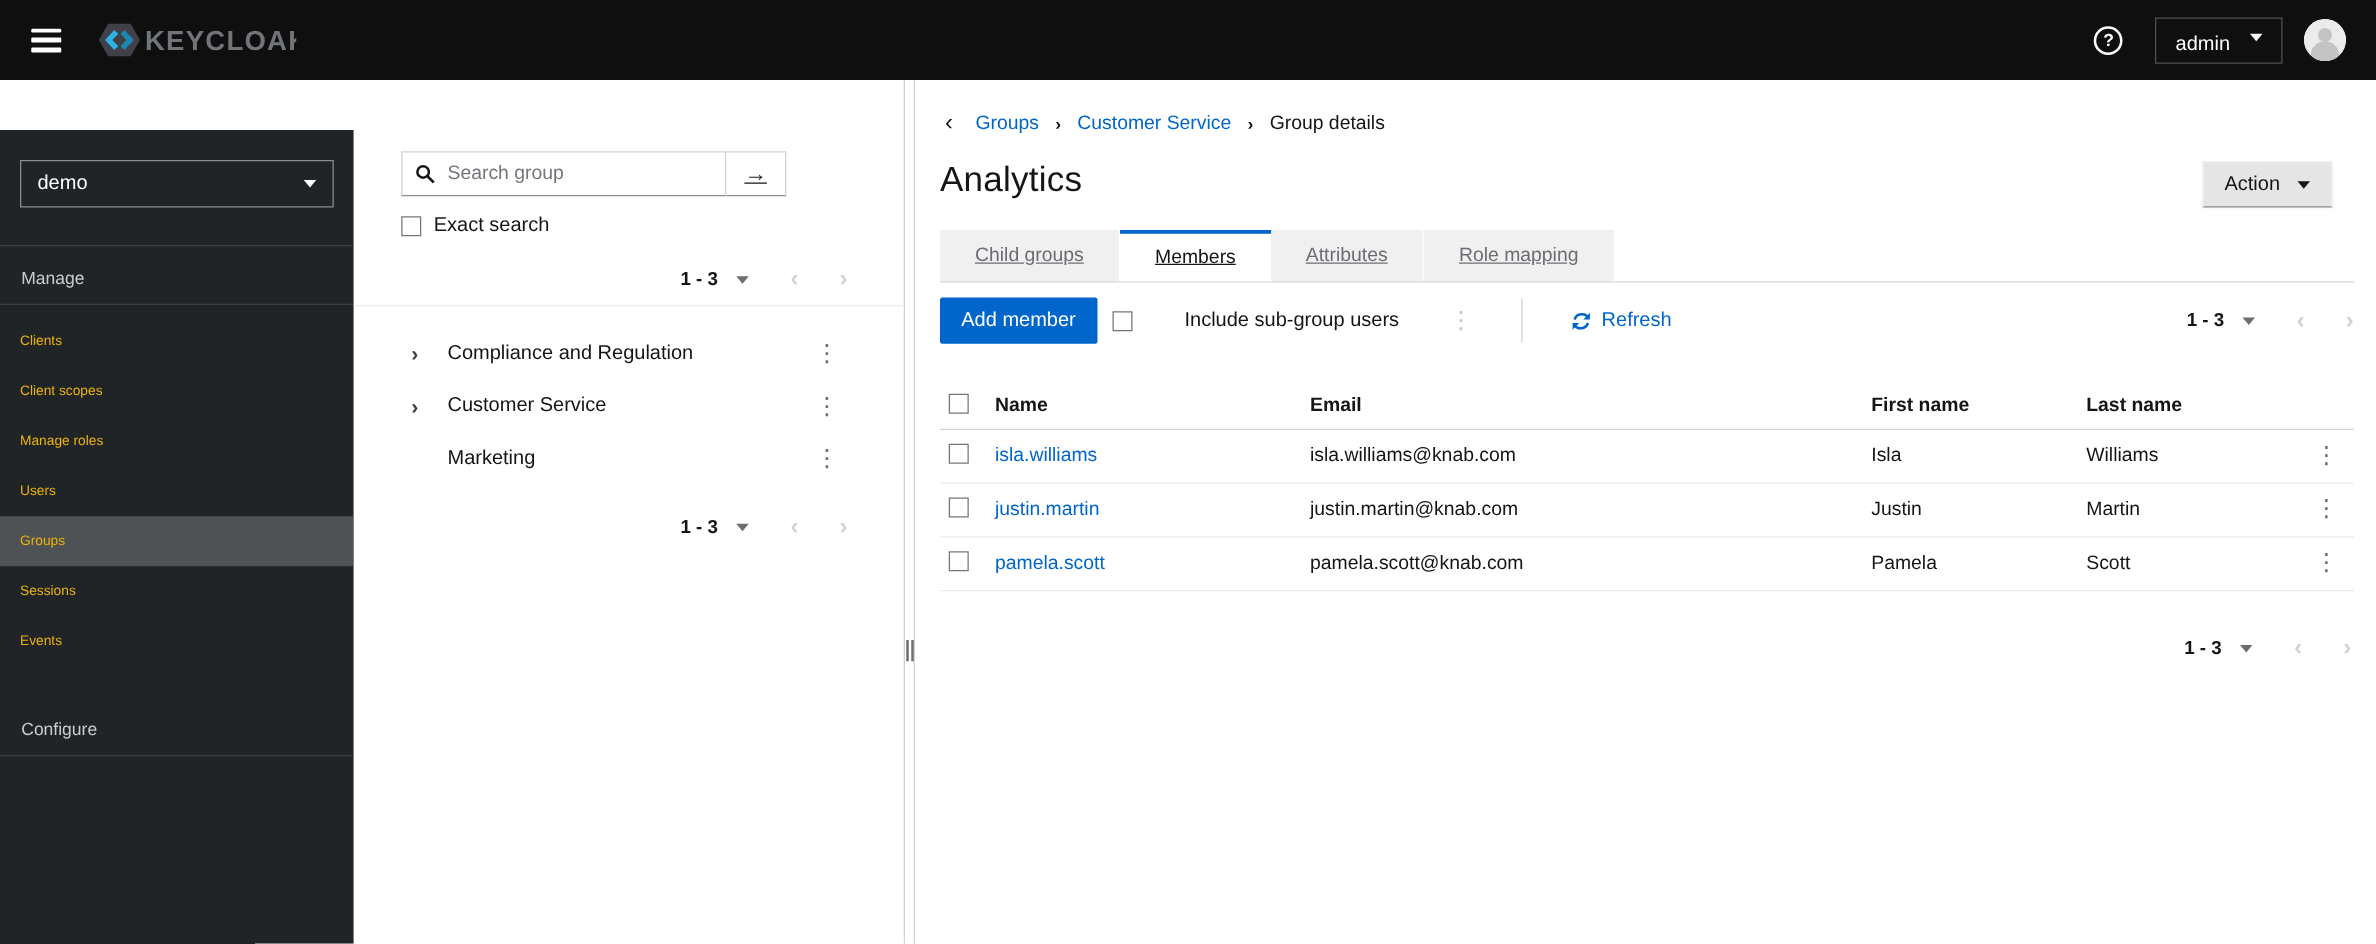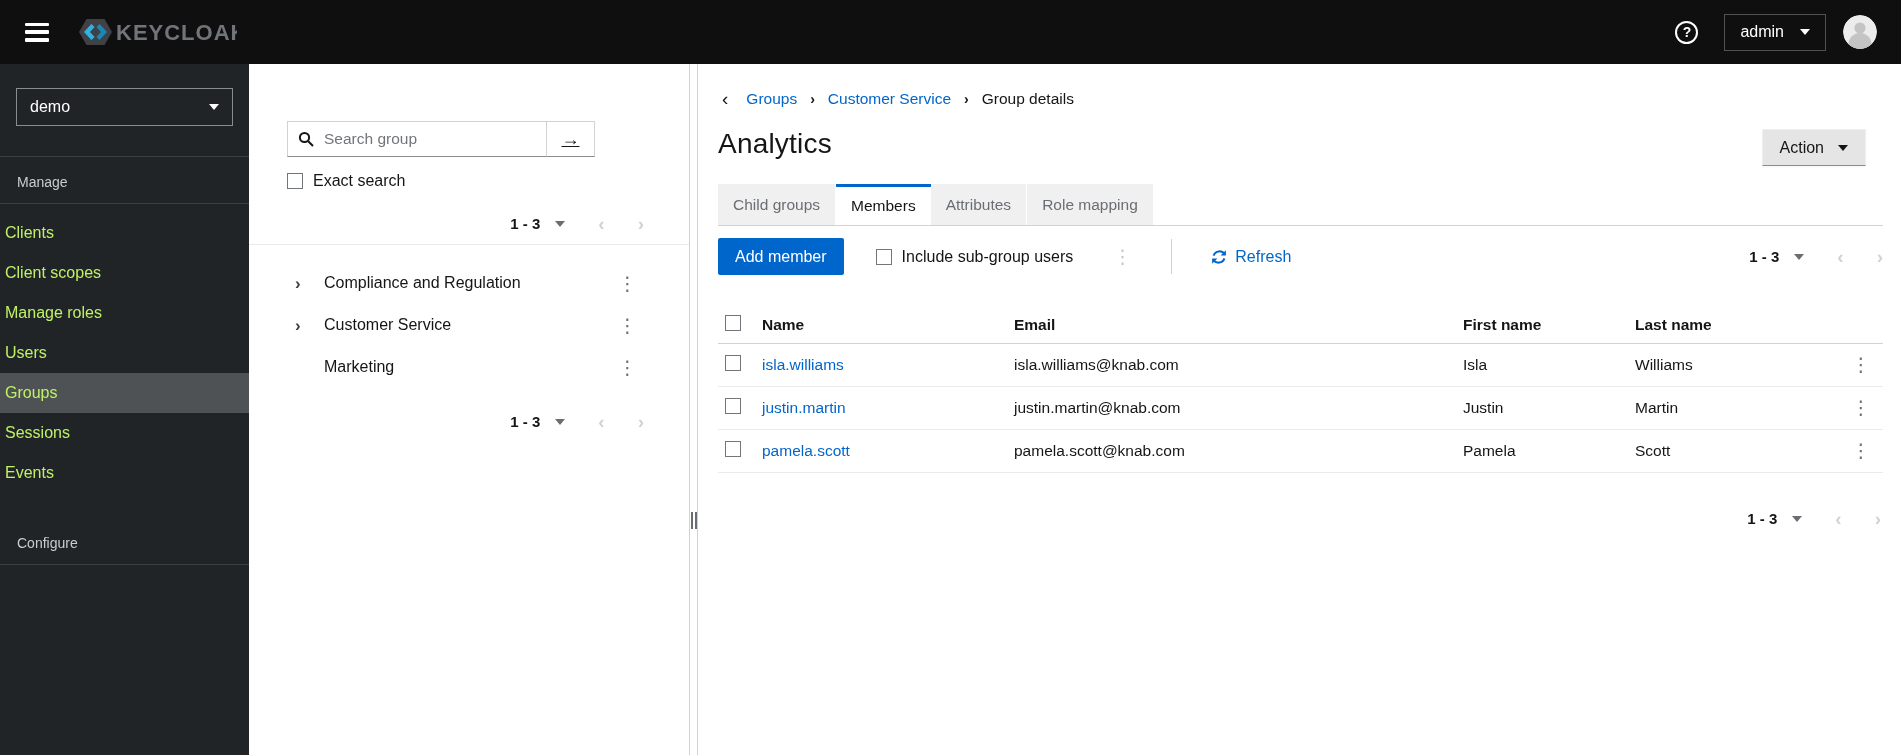--- a/index.html
+++ b/index.html
@@ -9,43 +9,43 @@
 
   
   .topbar { height:64px; background:#0f0f0f; display:flex; align-items:center; flex:0 0 auto; }
   .hamburger { margin-left:25px; width:24px; height:19px; display:flex; flex-direction:column;
     justify-content:space-between; cursor:pointer; }
   .hamburger span { display:block; height:3.5px; background:#fff; border-radius:1px; }
   .brand { margin-left:22px; display:flex; align-items:center; }
   .topbar-right { margin-left:auto; display:flex; align-items:center; }
   .help-icon { width:23px; height:23px; border:2px solid #fff; border-radius:50%; color:#fff;
     font-size:14px; font-weight:bold; display:flex; align-items:center; justify-content:center; margin-right:26px; }
-  .user-dropdown { border:1px solid #4f5255; height:37px; padding:0 15px; display:flex;
-    align-items:center; color:#fff; font-size:16px; margin-right:17px; cursor:pointer; }
+  .user-dropdown { border:1px solid #4f5255; height:37px; padding:12px 15px; display:flex;
+    align-items:flex-start; color:#fff; font-size:16px; margin-right:17px; cursor:pointer; }
   .user-dropdown .caret { margin-left:16px; }
   .avatar { width:34px; height:34px; border-radius:50%; overflow:hidden; margin-right:24px; cursor:pointer; }
 
   .caret { width:0; height:0; border-left:5px solid transparent; border-right:5px solid transparent;
     border-top:6px solid #fff; display:inline-block; }
   .caret.dark { border-top-color:#151515; }
   .caret.gray { border-top-color:#6a6e73; }
 
   .body-row { flex:1; display:flex; min-height:0; }
 
   
-  .sidebar { width:249px; background:#212427; flex:0 0 auto; }
+  .sidebar { width:283px; background:#212427; flex:0 0 auto;margin-top:40px; }
   .realm-select { margin:24px 16px 0; height:38px; border:1px solid #8a8d90; display:flex;
     align-items:center; justify-content:space-between; padding:0 13px; color:#fff; font-size:16px; cursor:pointer; }
   .side-divider { border-top:1px solid #3c3f42; margin-top:30px; }
   .section-label { color:#c9ccd1; font-size:14px; padding:17px 17px 13px; }
   .section-label.second { padding-top:42px; }
   .side-divider2 { border-top:1px solid #3c3f42; }
   .nav-list { list-style:none; padding-top:9px; }
-  .nav-item { height:40px; display:flex; align-items:center; padding-left:5px; color:#bef264;
-    font-size:16px; cursor:pointer; }
+  .nav-item { height:40px; display:flex; align-items:center; padding-left:16px; color:#eab308;
+    font-size:11px; cursor:pointer; }
   .nav-item.active { background:#4f5255; }
 
   
   .drawer { width:441px; background:#fff; border-right:1px solid #d2d2d2; flex:0 0 auto; }
   .search-row { margin:57px 38px 0; display:flex; height:36px;text-decoration:underline; }
   .search-box { position:relative; width:260px; height:36px; }
   .search-box input { width:100%; height:100%; border:1px solid #d2d2d2; border-bottom-color:#8a8d90;
     padding:0 8px 0 36px; font-size:15.5px; font-family:inherit; color:#151515; outline:none; }
   .search-box input::placeholder { color:#72767b; }
   .search-glyph { position:absolute; left:11px; top:10px; }
@@ -86,29 +86,29 @@
 
   .title-row { display:flex; justify-content:space-between; align-items:flex-start;
     margin-top:20px; padding-right:17px; }
   .page-title { font-size:28px; font-weight:400; color:#151515; letter-spacing:.2px; }
   .action-btn { margin-top:1px; height:37px; background:#e5e5e5; border:1px solid #f0f0f0;
     border-bottom:1px solid #8a8d90; padding:0 17px; display:flex; align-items:center;
     font-size:16px; color:#151515; cursor:pointer; box-shadow:0 1px 2px rgba(0,0,0,.04); }
   .action-btn .caret { margin-left:14px; }
 
   .tabs { display:flex; border-bottom:1px solid #d2d2d2; margin-top:18px; }
-  .tab { height:41px; padding:0 15px; display:flex; align-items:center; font-size:15.5px;
-    background:#f0f0f0; color:#6a6e73; border-right:1px solid #fff; cursor:pointer; }
+  .tab { height:41px; padding:0 28px; display:flex; align-items:center; font-size:15.5px;
+    background:#f0f0f0; color:#6a6e73; border-right:1px solid #fff; cursor:pointer;text-decoration:underline; }
   .tab.active { background:#fff; color:#151515; font-weight:500; border-top:3px solid #0066cc;
     border-right:none; margin-bottom:-1px; border-bottom:1px solid #fff; padding-top:0; }
 
   .toolbar { display:flex; align-items:center; padding:12px 0 14px; }
   .btn-primary { height:37px; background:#0066cc; color:#fff; border:none; border-radius:2px;
     padding:0 17px; font-size:16px; font-family:inherit; cursor:pointer; }
-  .include-group { display:flex; align-items:center; margin-left:32px; }
+  .include-group { display:flex; align-items:center; margin-left:12px;gap:32px; }
   .include-group label { margin-left:10px; font-size:16px; }
   .toolbar-kebab { margin-left:40px; color:#c3c6c9; font-size:19px; line-height:1; cursor:pointer; }
   .toolbar-divider { width:1px; height:35px; background:#d2d2d2; margin:0 39px; }
   .refresh { display:flex; align-items:center; color:#0066cc; font-size:16px; cursor:pointer; }
   .refresh svg { margin-right:8px; }
   .toolbar-spacer { flex:1; }
 
   .tbl { margin-top:18px; }
   .tbl-row { display:grid; grid-template-columns:44px 252px 449px 172px 1fr 44px; align-items:center; }
   .tbl-head { height:37px; border-bottom:1px solid #d2d2d2; font-weight:700; font-size:15.5px; }

